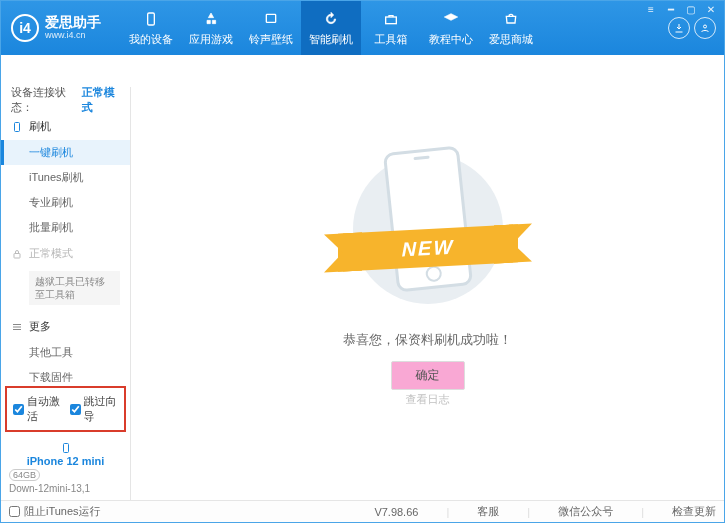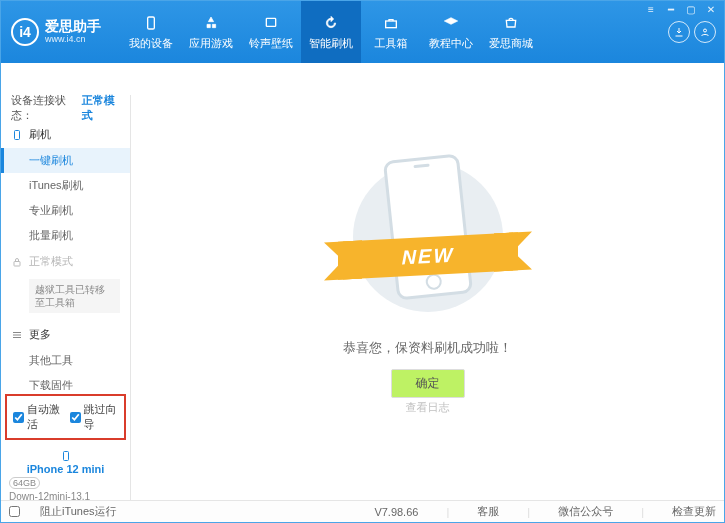--- a/index.html
+++ b/index.html
@@ -1,18 +1,18 @@
 <!DOCTYPE html>
 <html><head>
   <meta charset="utf-8">
   <style>
     * { margin: 0; padding: 0; box-sizing: border-box; font-family: "Microsoft YaHei", sans-serif; }
     body { background: #f0f0f0; }
     .window { width: 725px; height: 523px; border: 1px solid #4aa5e8; background: #fff; position: relative; overflow: hidden; }
-    .titlebar { height: 62px; background: linear-gradient(#2e96e6, #1b86dd); display: flex; align-items: center; }
+    .titlebar { height: 54px; background: linear-gradient(#2e96e6, #1b86dd); display: flex; align-items: center; }
     .logo { display: flex; align-items: center; padding: 0 10px; gap: 6px; min-width: 120px; }
     .logo-badge { width: 28px; height: 28px; border: 2px solid #fff; border-radius: 50%; display: flex; align-items: center; justify-content: center; color: #fff; font-weight: bold; font-size: 14px; }
     .brand { color: #fff; line-height: 1.1; }
     .brand-name { font-size: 14px; font-weight: 600; }
     .brand-url { font-size: 9px; opacity: .85; }
     .nav { display: flex; flex: 1; height: 100%; }
     .nav-item { width: 60px; display: flex; flex-direction: column; align-items: center; justify-content: center; color: #fff; font-size: 11px; gap: 4px; cursor: pointer; }
     .nav-item.active { background: #0f6dc1; }
     .nav-ico { width: 18px; height: 18px; display: flex; align-items: center; justify-content: center; }
     .nav-ico svg { fill: #fff; stroke: #fff; }
@@ -42,24 +42,24 @@
     .circle-bg { position: absolute; width: 150px; height: 150px; border-radius: 50%; background: #e9eef2; left: 15px; top: 5px; }
     .phone { position: absolute; width: 76px; height: 140px; left: 52px; top: 0; background: #fff; border: 3px solid #d3dde4; border-radius: 10px; transform: rotate(-6deg); }
     .phone::before { content: ""; position: absolute; top: 4px; left: 50%; transform: translateX(-50%); width: 16px; height: 3px; background: #d3dde4; border-radius: 2px; }
     .phone::after { content: ""; position: absolute; bottom: 4px; left: 50%; transform: translateX(-50%); width: 12px; height: 12px; border: 2px solid #d3dde4; border-radius: 50%; }
     .ribbon { position: absolute; left: 0; right: 0; top: 80px; height: 38px; background: #f7b42c; transform: skewY(-3deg); display: flex; align-items: center; justify-content: center; }
     .ribbon::before, .ribbon::after { content: ""; position: absolute; width: 0; height: 0; border: 19px solid #f7b42c; }
     .ribbon::before { left: -14px; border-left-color: transparent; }
     .ribbon::after { right: -14px; border-right-color: transparent; }
     .ribbon-text { color: #fff; font-weight: 800; font-size: 20px; letter-spacing: 2px; font-style: italic; }
     .success-text { color: #666; font-size: 13px; margin-bottom: 12px; }
-    .btn-ok { border: 1px solid #ddd; background: #bef264; padding: 5px 24px; font-size: 12px; cursor: pointer; color: #555; border-radius: 2px; margin-bottom: 2px; }
+    .btn-ok { border: 1px solid #ddd; background: #f9a8d4; padding: 5px 24px; font-size: 12px; cursor: pointer; color: #555; border-radius: 2px; margin-bottom: 2px; }
     .link-log { color: #c0c0c0; font-size: 11px; cursor: pointer; }
     .footer { position: absolute; bottom: 0; left: 0; right: 0; height: 22px; border-top: 1px solid #e5e5e5; display: flex; align-items: center; padding: 0 8px; font-size: 11px; color: #666; background: #fdfdfd; }
-    .footer-left { display: flex; align-items: center; gap: 20px; }
+    .footer-left { display: flex; align-items: center; gap: 4px; }
     .footer-right { margin-left: auto; display: flex; gap: 28px; align-items: center; }
     .footer-right span { cursor: pointer; }
     .sep { color: #ddd; }
     .ico-s { width: 12px; height: 12px; }
     input[type=checkbox] { width: 11px; height: 11px; }
   </style>
 </head>
 <body>
 
 <div class="window">

